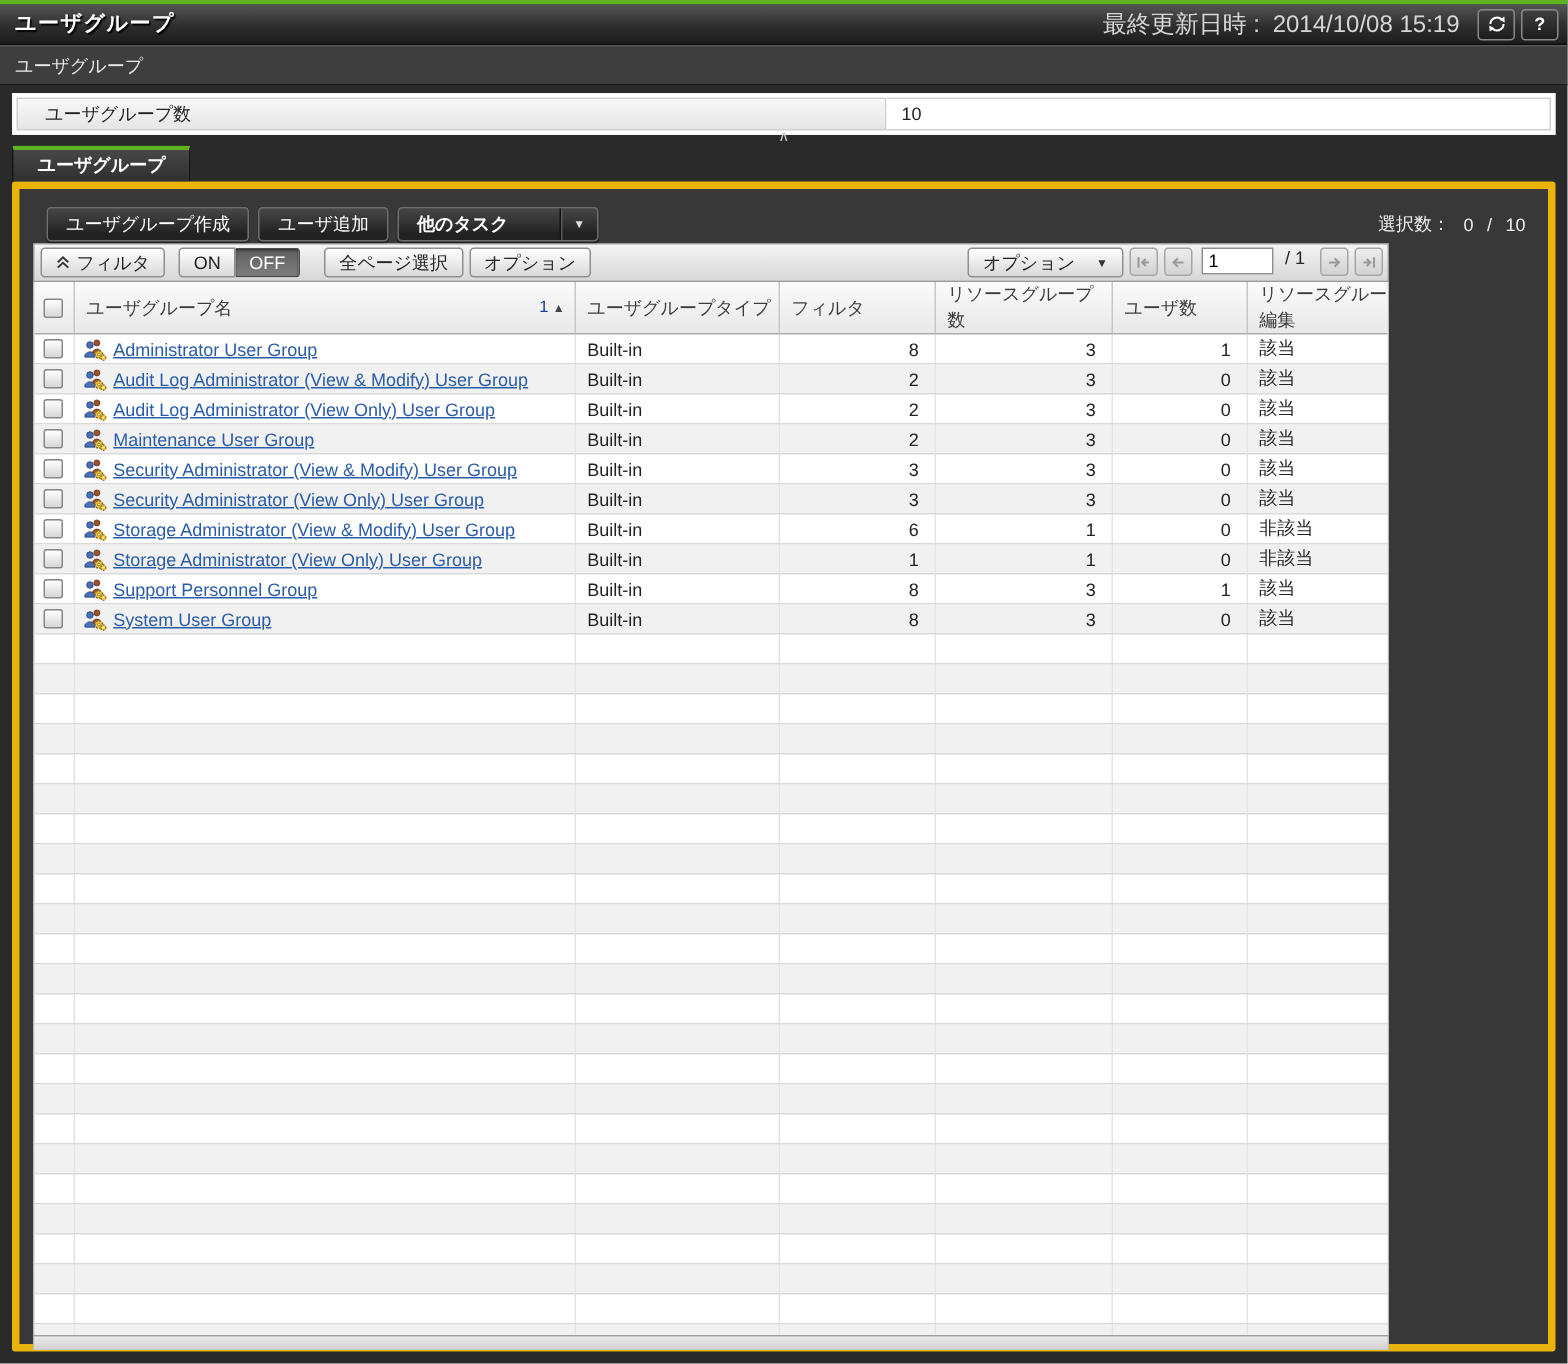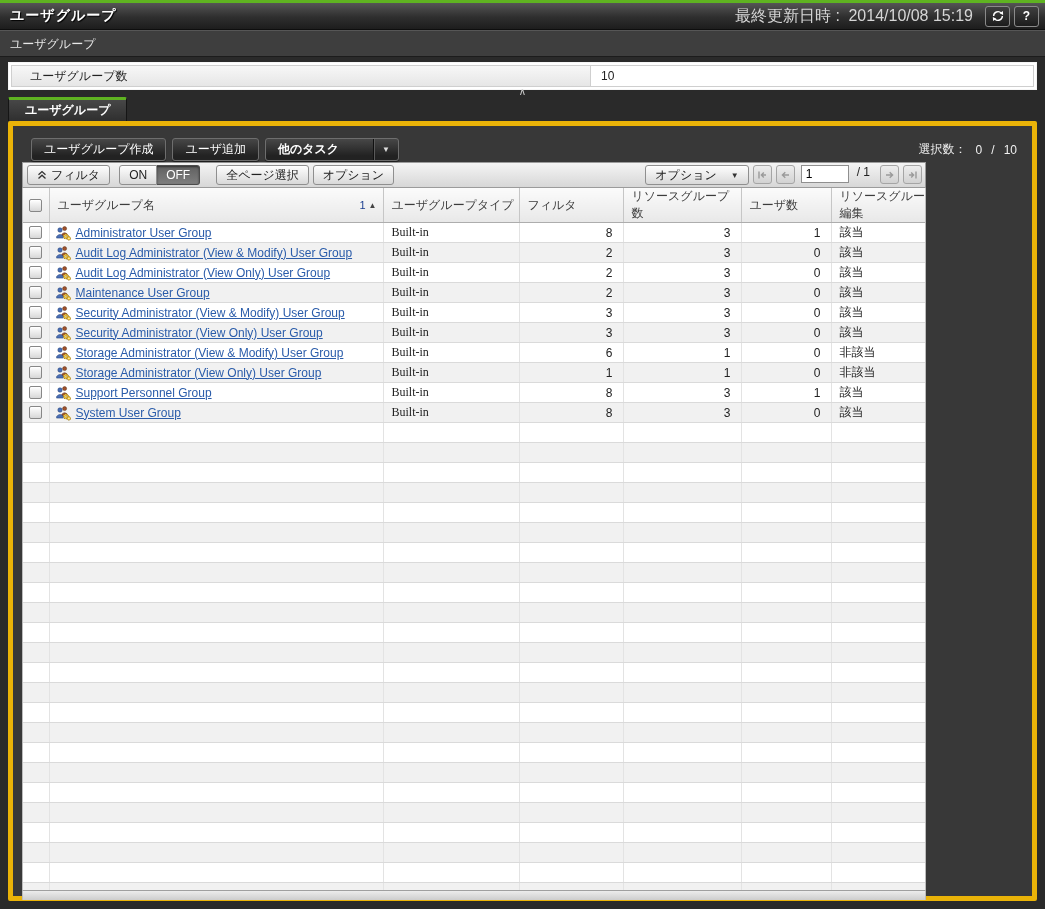--- a/index.html
+++ b/index.html
@@ -168,21 +168,21 @@
   tbody td {
     height:20px;
     border-right:1px solid #e3e3e3; border-bottom:1px solid #dadada;
     font-size:12px; color:#222; background:#fff;
     overflow:hidden; white-space:nowrap;
   }
   tbody tr:nth-child(even) td { background:#f1f1f1; }
   td.c-cb { text-align:center; }
   td.c-name { padding-left:5px; }
   td.c-name .rowflex { display:flex; align-items:center; gap:5px; }
-  td.c-type { padding-left:8px;font-family:Liberation Serif, serif; }
+  td.c-type { padding-left:8px; }
   td.c-num { text-align:right; padding-right:10px; }
   td.c-rsg { padding-left:8px; }
   .glink { color:var(--link-blue,#2a5caa); text-decoration:underline; cursor:pointer; }
   .cb {
     width:13px; height:13px; margin:0 auto;
     border:1px solid #878787; border-radius:2px;
     background:linear-gradient(#ffffff,#d7d7d7);
     box-shadow:inset 0 1px 0 #fff;
     cursor:pointer;
   }

